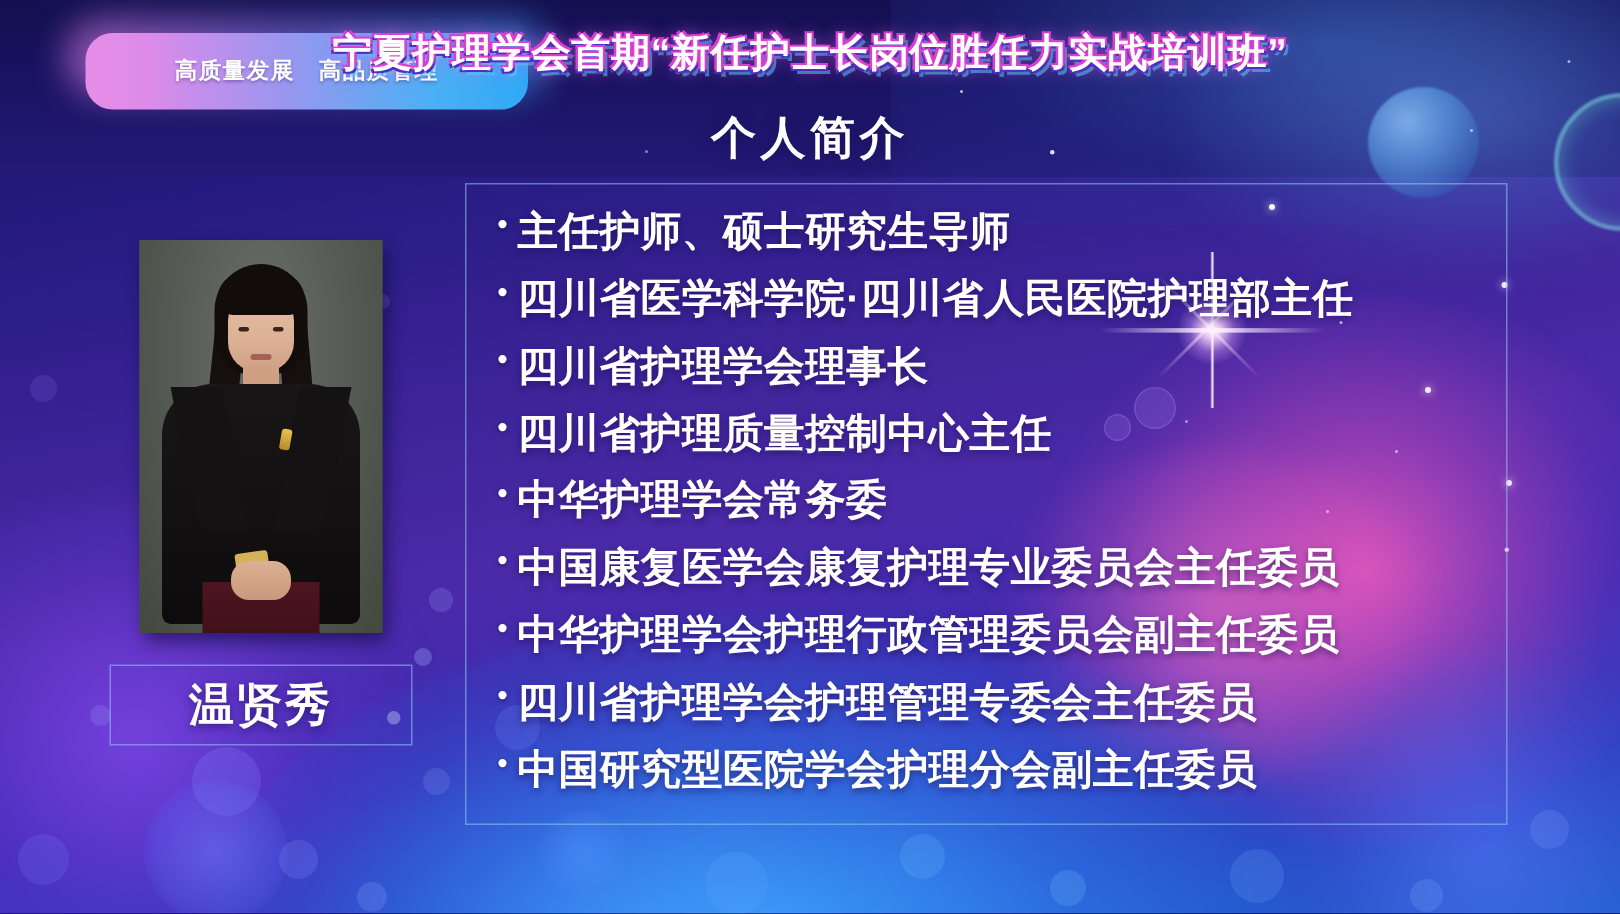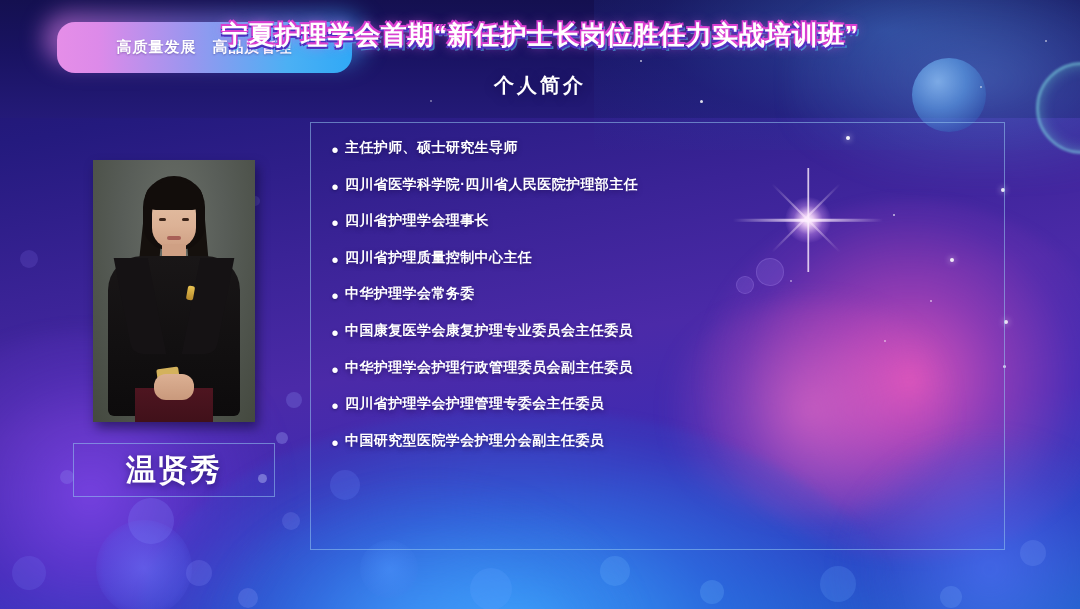--- a/index.html
+++ b/index.html
@@ -206,21 +206,21 @@
       0 0 12px rgba(230,90,230,0.85),
       3px 3px 0 rgba(60,220,245,0.55);
   }
 
   
   .section-title {
     position: absolute;
     left: 0; top: 72px;
     width: 100%;
     text-align: center;
-    font-size: 20px;
+    font-size: 30px;
     font-weight: bold;
     color: #ffffff;
     letter-spacing: 3px;
     text-shadow: 0 2px 10px rgba(20,10,70,0.6);
   }
 
   
   .portrait-shadow {
     position: absolute;
     left: 96px; top: 166px;
@@ -398,21 +398,21 @@
     flex: 0 0 auto;
     width: 20px;
     color: #ffffff;
     font-size: 20px;
     line-height: 1.18;
     text-align: center;
     text-shadow: 0 1px 3px rgba(20,10,70,0.5);
   }
   .bullet-text {
     color: #ffffff;
-    font-size: 14px;
+    font-size: 27px;
     font-weight: bold;
     letter-spacing: 0.4px;
     text-shadow: 0 2px 5px rgba(25,10,75,0.55);
   }
 </style>
 </head>
 <body>
 
 <div id="slide">
 

